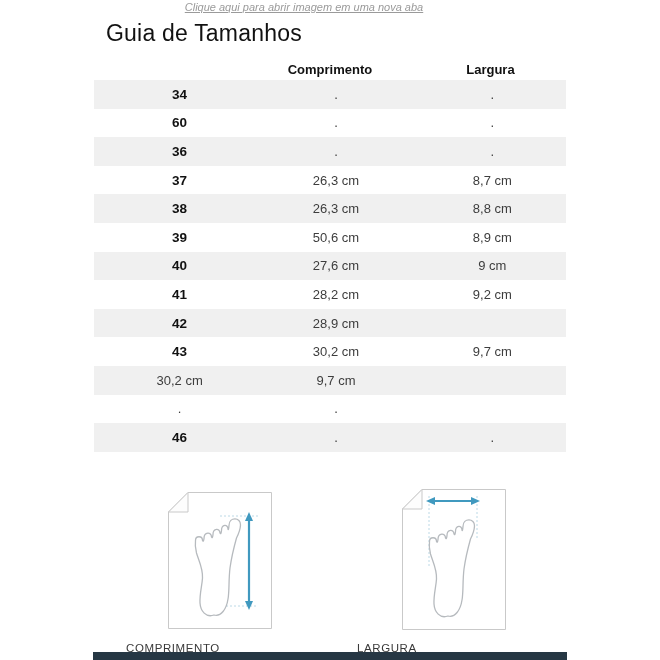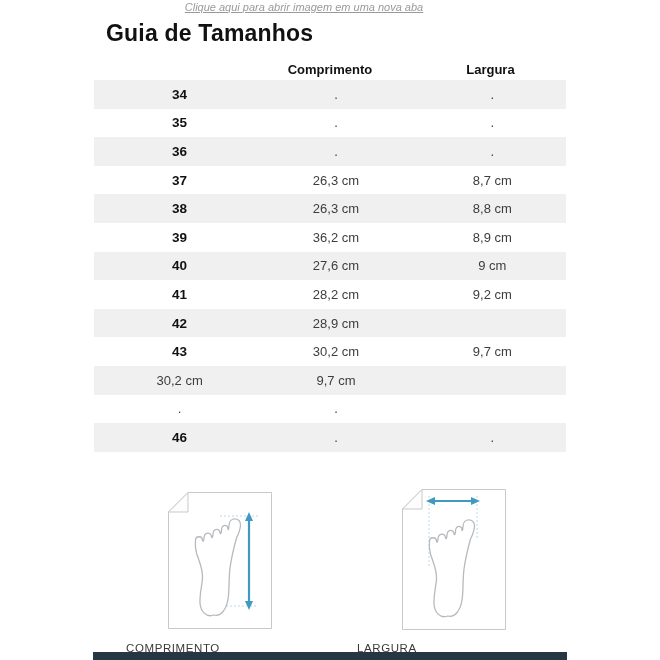--- a/index.html
+++ b/index.html
@@ -22,21 +22,21 @@
     font-size: 11px;
     font-style: italic;
     color: #9a9a9a;
     text-decoration: underline;
     cursor: pointer;
   }
   .title {
     position: absolute;
     left: 106px; top: 20px;
     font-size: 23px;
-    font-weight: 700;
+    font-weight: 400;
     color: #111111;
     letter-spacing: 0.2px;
   }
   .size-table {
     position: absolute;
     left: 94px; top: 58px;
     width: 472px;
   }
   .thead {
     display: grid;
@@ -97,21 +97,21 @@
       <div class="cell">Largura</div>
     </div>
     <div id="rows">
     <div class="trow">
       <div class="cell size">34</div>
       <div class="cell comp">.</div>
       <div class="cell larg">.</div>
     </div>
 
     <div class="trow">
-      <div class="cell size">35</div>
+      <div class="cell size">60</div>
       <div class="cell comp">.</div>
       <div class="cell larg">.</div>
     </div>
 
     <div class="trow">
       <div class="cell size">36</div>
       <div class="cell comp">.</div>
       <div class="cell larg">.</div>
     </div>
 
@@ -122,21 +122,21 @@
     </div>
 
     <div class="trow">
       <div class="cell size">38</div>
       <div class="cell comp">26,3 cm</div>
       <div class="cell larg">8,8 cm</div>
     </div>
 
     <div class="trow">
       <div class="cell size">39</div>
-      <div class="cell comp">36,2 cm</div>
+      <div class="cell comp">50,6 cm</div>
       <div class="cell larg">8,9 cm</div>
     </div>
 
     <div class="trow">
       <div class="cell size">40</div>
       <div class="cell comp">27,6 cm</div>
       <div class="cell larg">9 cm</div>
     </div>
 
     <div class="trow">

